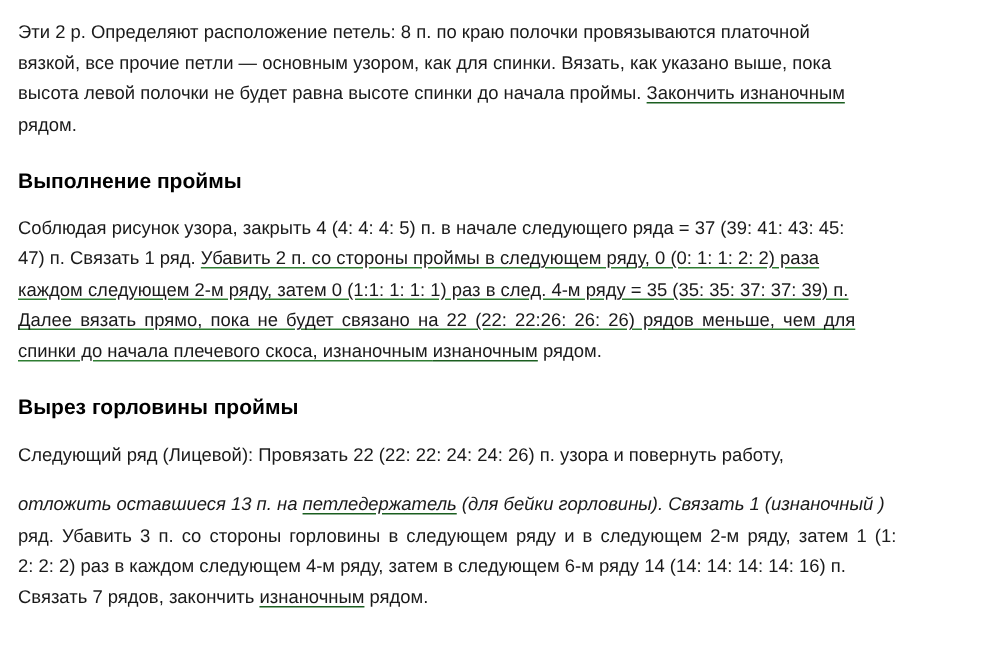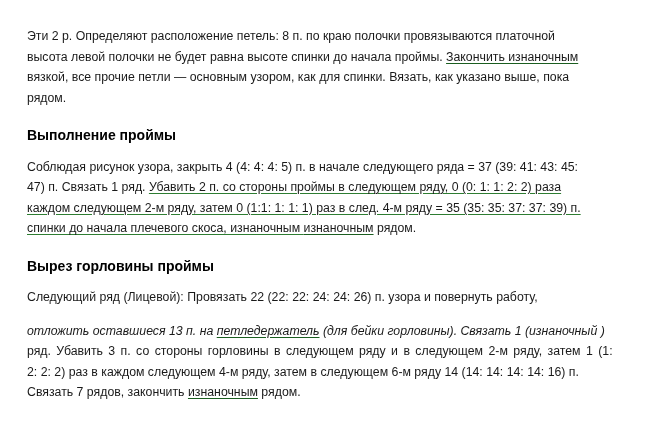--- a/index.html
+++ b/index.html
@@ -11,21 +11,21 @@
     width: 660px;
     height: 434px;
     font-family: "Liberation Sans", sans-serif;
     color: #000000;
     overflow: hidden;
   }
   .page {
     position: relative;
     width: 660px;
     height: 406px;
-    padding: 17px;
+    padding: 2px;
     box-sizing: border-box;
   }
   .para {
     font-size: 12.3px;
     line-height: 20.5px;
     margin: 0 10px 0 10px;
     text-align: left;
     color: #1a1a1a;
   }
   .para.top {
@@ -59,35 +59,36 @@
     display: block;
   }
 </style>
 </head>
 <body>
 
 <div class="page">
 
   <div class="para top">
     <span class="line">Эти 2 р. Определяют расположение петель: 8 п. по краю полочки провязываются платочной</span>
+    <span class="line">вязкой, все прочие петли — основным узором, как для спинки. Вязать, как указано выше, пока</span>
     <span class="line">высота левой полочки не будет равна высоте спинки до начала проймы. <span class="u-green-strong">Закончить изнаночным</span></span>
-    <span class="line">вязкой, все прочие петли — основным узором, как для спинки. Вязать, как указано выше, пока</span>
     <span class="line">рядом.</span>
   </div>
 
   <div class="gap-md"></div>
 
   <div class="heading">Выполнение проймы</div>
 
   <div class="gap-sm"></div>
 
   <div class="para">
     <span class="line">Соблюдая рисунок узора, закрыть 4 (4: 4: 4: 5) п. в начале следующего ряда = 37 (39: 41: 43: 45:</span>
     <span class="line">47) п. Связать 1 ряд. <span class="u-green">Убавить 2 п. со стороны проймы в следующем ряду, 0 (0: 1: 1: 2: 2) раза</span></span>
     <span class="line u-green">каждом следующем 2-м ряду, затем 0 (1:1: 1: 1: 1) раз в след. 4-м ряду = 35 (35: 35: 37: 37: 39) п.</span>
+    <span class="line u-green spaced">Далее вязать прямо, пока не будет связано на 22 (22: 22:26: 26: 26) рядов  меньше, чем для</span>
     <span class="line"><span class="u-green">спинки до начала плечевого скоса, изнаночным </span><span class="u-green-strong">изнаночным</span> рядом.</span>
   </div>
 
   <div class="gap-md"></div>
 
   <div class="heading">Вырез горловины проймы</div>
 
   <div class="gap-sm"></div>
 
   <div class="para">

